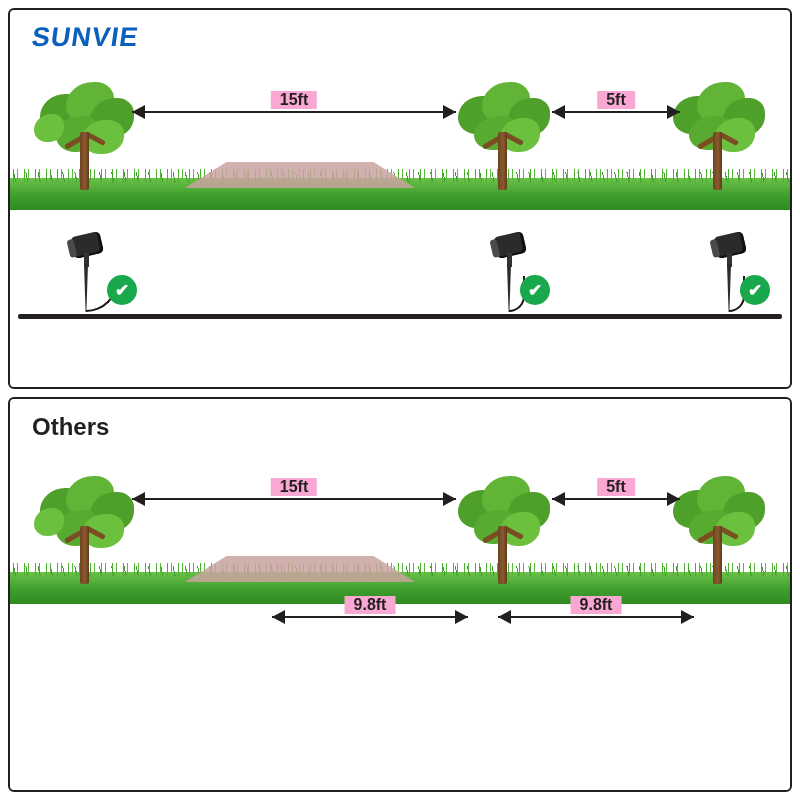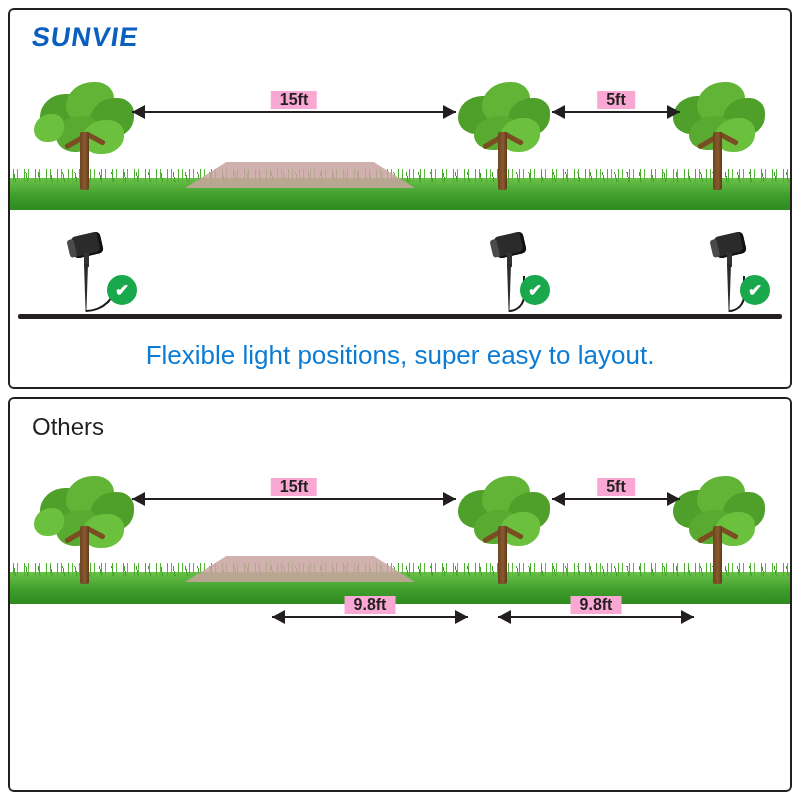--- a/index.html
+++ b/index.html
@@ -48,21 +48,21 @@
   .brand .mark {
     display: inline-block;
     transform: skewX(-8deg);
   }
 
   .others-label {
     position: absolute;
     left: 22px;
     top: 14px;
     font-size: 24px;
-    font-weight: normal;
+    font-weight: bold;
     color: #231f20;
   }
 
   
   .scene {
     position: absolute;
     left: 0;
     width: 780px;
     height: 150px;
     overflow: hidden;
@@ -364,21 +364,20 @@
 
       <div class="light" style="left:698px; top:16px;">
         <div class="head"></div>
         <div class="neck"></div>
         <div class="stake"></div>
       </div>
       <div class="wire" style="left:719px; top:58px; width:14px;"></div>
       <div class="badge ok" style="left:730px; top:57px;">✔</div>
     </div>
 
-    <div class="caption" id="caption-top">Flexible light positions, super easy to layout.</div>
   </div>
 
   <div class="panel" id="panel-bottom">
 
     <div class="others-label">Others</div>
 
     <div class="scene" id="scene-bottom">
       <div class="grass-band"></div>
       <div class="path"></div>
 

